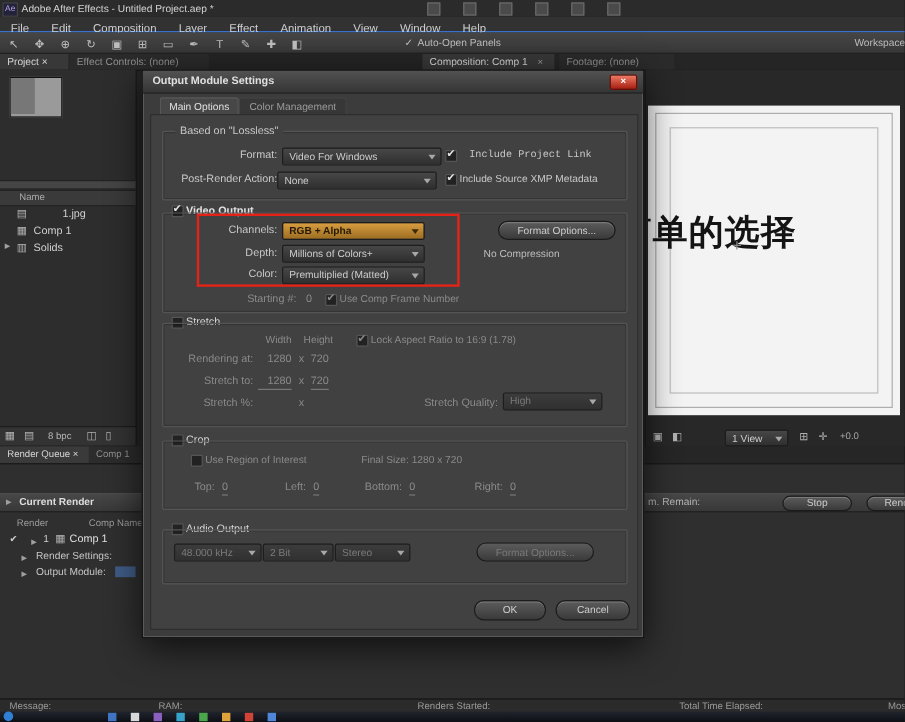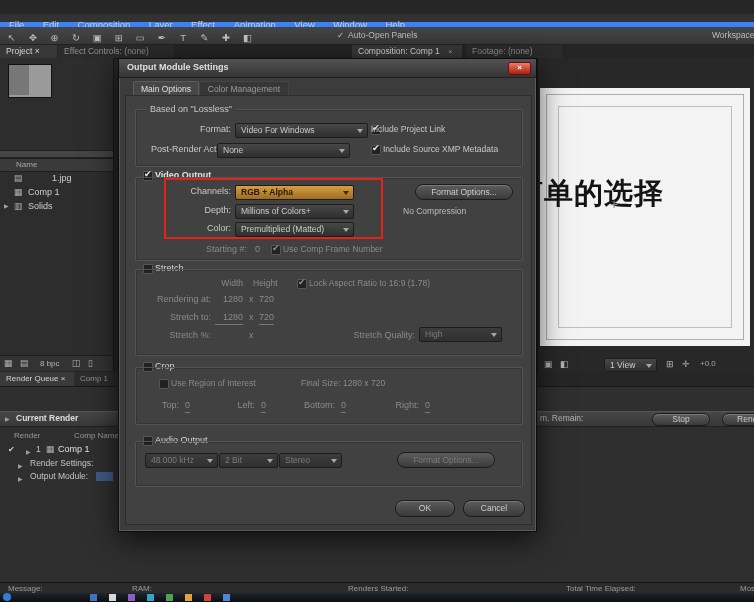--- a/index.html
+++ b/index.html
@@ -33,22 +33,32 @@
   .ptab{position:absolute;top:0;height:13px;font-size:8.5px;line-height:13px;white-space:nowrap;overflow:hidden;padding-left:6px;}
   .menu-item{display:inline-block;padding:0 7px;font-size:9.5px;line-height:13px;color:#cfcfcf;}
   .icon{position:absolute;font-size:9px;color:#b0b0b0;line-height:13px;}
   .tw{position:absolute;font-size:6px;color:#a0a0a0;line-height:13px;}
 </style>
 </head>
 <body>
 
 <div id="screen">
 
-
-  <div class="a" style="left:0;top:14px;width:754px;height:13px;background:#323232;border-bottom:5px solid #3b82f6;padding-left:2px;box-sizing:border-box;">
+  <div class="a" style="left:0;top:0;width:754px;height:14px;background:#2b2b2b;border-bottom:1px solid #1a1a1a;">
+    <span class="a" style="left:2px;top:2px;width:11px;height:10px;background:#22223a;color:#b9a6e8;font-size:7px;line-height:10px;text-align:center;border:1px solid #444;">Ae</span>
+    <span class="t s" style="left:18px;top:0;line-height:14px;color:#d2d2d2;">Adobe After Effects - Untitled Project.aep *</span>
+    <span class="a" style="left:356px;top:2px;width:9px;height:9px;background:#4a4a4a;border:1px solid #6a6a6a;"></span>
+    <span class="a" style="left:386px;top:2px;width:9px;height:9px;background:#4a4a4a;border:1px solid #6a6a6a;"></span>
+    <span class="a" style="left:416px;top:2px;width:9px;height:9px;background:#4a4a4a;border:1px solid #6a6a6a;"></span>
+    <span class="a" style="left:446px;top:2px;width:9px;height:9px;background:#4a4a4a;border:1px solid #6a6a6a;"></span>
+    <span class="a" style="left:476px;top:2px;width:9px;height:9px;background:#4a4a4a;border:1px solid #6a6a6a;"></span>
+    <span class="a" style="left:506px;top:2px;width:9px;height:9px;background:#4a4a4a;border:1px solid #6a6a6a;"></span>
+  </div>
+
+  <div class="a" style="left:0;top:14px;width:754px;height:13px;background:#323232;border-bottom:1px solid #3b82f6;padding-left:2px;box-sizing:border-box;">
     <span class="menu-item">File</span>
     <span class="menu-item">Edit</span>
     <span class="menu-item">Composition</span>
     <span class="menu-item">Layer</span>
     <span class="menu-item">Effect</span>
     <span class="menu-item">Animation</span>
     <span class="menu-item">View</span>
     <span class="menu-item">Window</span>
     <span class="menu-item">Help</span>
   </div>
@@ -195,23 +205,23 @@
                  border-radius:2px 2px 0 0;color:#9a9a9a;font-size:8.5px;line-height:14px;text-align:center;">Color Management</span>
 
     <div class="a" style="left:6px;top:36px;width:405px;height:428px;background:#414141;border:1px solid #2d2d2d;"></div>
 
     <div class="grp" style="left:16px;top:50px;width:386px;height:56px;">
       <span class="grp-label">Based on "Lossless"</span>
     </div>
     <span class="t ra" style="left:10px;top:64px;width:102px;">Format:</span>
     <span class="dd" style="left:116px;top:64px;width:126px;">Video For Windows</span>
     <span class="cb on" style="left:252px;top:66px;"></span>
-    <span class="t s" style="left:252px;top:64px;">Include Project Link</span>
+    <span class="t s" style="left:272px;top:64px;font-family:Liberation Mono, monospace;">Include Project Link</span>
     <span class="t ra" style="left:10px;top:84px;width:102px;">Post-Render Action:</span>
-    <span class="dd" style="left:98px;top:84px;width:126px;">None</span>
+    <span class="dd" style="left:112px;top:84px;width:126px;">None</span>
     <span class="cb on" style="left:252px;top:86px;"></span>
     <span class="t s" style="left:264px;top:84px;">Include Source XMP Metadata</span>
 
     <span class="cb on" style="left:24px;top:112px;"></span>
     <span class="t bold" style="left:36px;top:110px;color:#e2e2e2;">Video Output</span>
     <div class="grp" style="left:16px;top:118px;width:386px;height:82px;"></div>
     <span class="t ra" style="left:10px;top:126px;width:102px;">Channels:</span>
     <span class="dd gold" style="left:116px;top:126px;width:112px;">RGB + Alpha</span>
     <span class="btn" style="left:296px;top:125px;width:96px;height:14px;line-height:14px;">Format Options...</span>
     <span class="t ra" style="left:10px;top:145px;width:102px;">Depth:</span>

